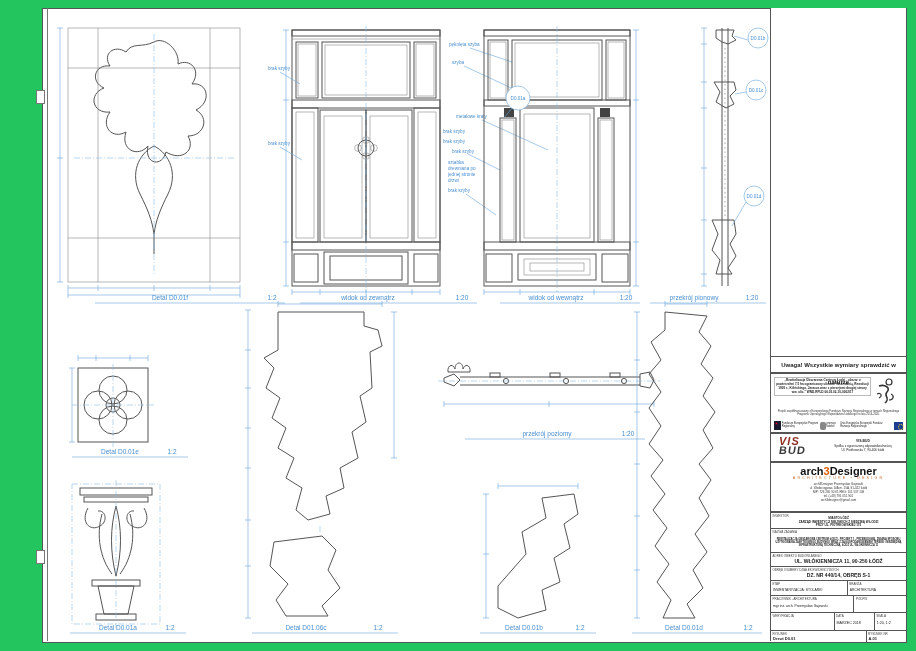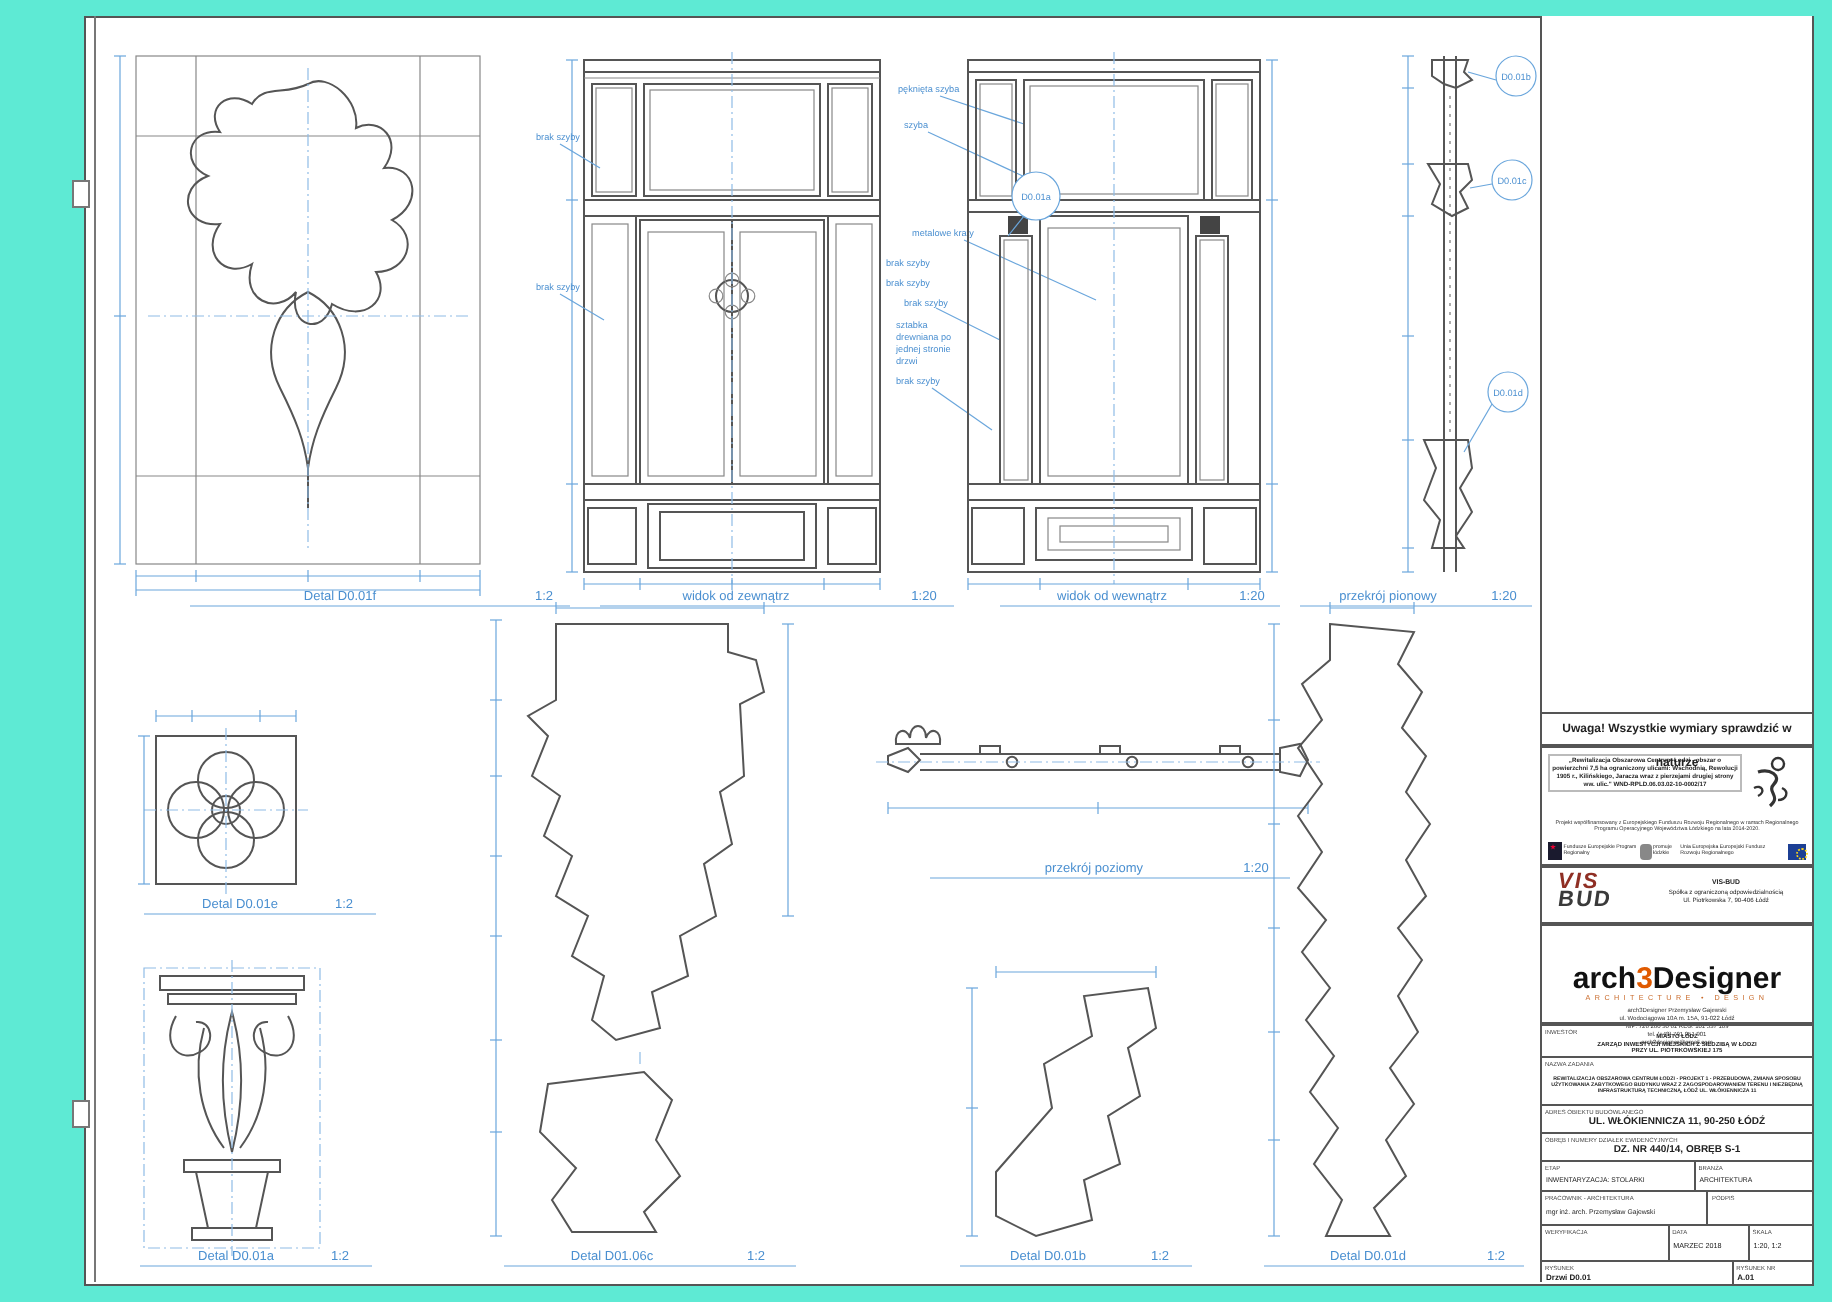--- a/index.html
+++ b/index.html
@@ -1,16 +1,16 @@
 <!DOCTYPE html>
 <html><head>
 <meta charset="utf-8">
 <style>
   html,body{margin:0;padding:0;background:#fafafa;font-family:"Liberation Sans",sans-serif;}
-  #page{position:relative;width:916px;height:651px;background:#5eead4;overflow:hidden;}
+  #page{position:relative;width:916px;height:651px;background:#22c55e;overflow:hidden;}
   #frame{position:absolute;left:42px;top:8px;width:863px;height:633px;border:1px solid #555;background:#fff;}
   #frame-inner-left{position:absolute;left:47px;top:8px;width:0;height:633px;border-left:1px solid #777;}
   .bind-tab{position:absolute;left:36px;width:7px;height:12px;border:1px solid #777;background:#fff;}
   svg{position:absolute;left:0;top:0;}
   .lbl{font-size:6.5px;fill:#4a8fd0;}
   .ann{font-size:4.6px;fill:#4a8fd0;}
   .dim{stroke:#6aa6dc;stroke-width:.6;}
   .cl{stroke:#8fbce6;stroke-width:.6;stroke-dasharray:6 2 1 2;}
   .ln{stroke:#555;stroke-width:1;fill:none;}
   .lt{stroke:#888;stroke-width:.6;fill:none;}
@@ -29,21 +29,21 @@
   .lo-mark{width:8px;height:8px;background:#888;border-radius:2px;}
   .eu-mark{width:12px;height:8px;background:#1c3f94;position:relative;}
   .eu-mark:after{content:"";position:absolute;left:4px;top:2px;width:4px;height:4px;border:0.5px dotted #ffd617;border-radius:50%;}
   #visbud{top:425px;height:29px;border-bottom:1px solid #555;}
   #visbud .vlogo{position:absolute;left:8px;top:3px;font-weight:bold;font-size:11px;line-height:9px;letter-spacing:1px;}
   #visbud .vis{color:#8f2f24;font-style:italic;}
   #visbud .bud{color:#3a3a3a;transform:skewX(-8deg);}
   #visbud .vtxt{position:absolute;left:52px;top:5px;width:80px;font-size:3.1px;text-align:center;line-height:1.4;}
   #visbud .vtxt b{font-size:3.4px;}
   #arch{top:454px;height:50px;border-bottom:1px solid #555;text-align:center;}
-  #arch .a3d{font-size:15px;font-weight:bold;color:#111;letter-spacing:0;margin-top:18px;}
+  #arch .a3d{font-size:11px;font-weight:bold;color:#111;letter-spacing:0;margin-top:2px;}
   #arch .a3d .three{color:#e05a00;}
   #arch .tag{font-size:3.6px;letter-spacing:2.2px;color:#c96a2a;margin-top:-1px;}
   #arch .contact{font-size:3px;line-height:1.35;color:#333;margin-top:2px;white-space:pre-line;}
   #tbl{top:504px;height:129px;}
   .row{position:relative;box-sizing:border-box;border-bottom:1px solid #555;width:135px;display:flex;}
   .cell{position:relative;box-sizing:border-box;flex:1;border-right:1px solid #555;}
   .cell:last-child{border-right:none;}
   .cl-label{position:absolute;left:1.5px;top:0.5px;font-size:3px;color:#444;}
   .cl-val{position:absolute;left:0;right:0;top:4px;bottom:0;display:flex;align-items:center;justify-content:center;text-align:center;font-size:4.6px;font-weight:bold;line-height:1.25;padding:0 2px;white-space:pre-line;}
   .cl-val.tiny{font-size:3px;font-weight:bold;}

